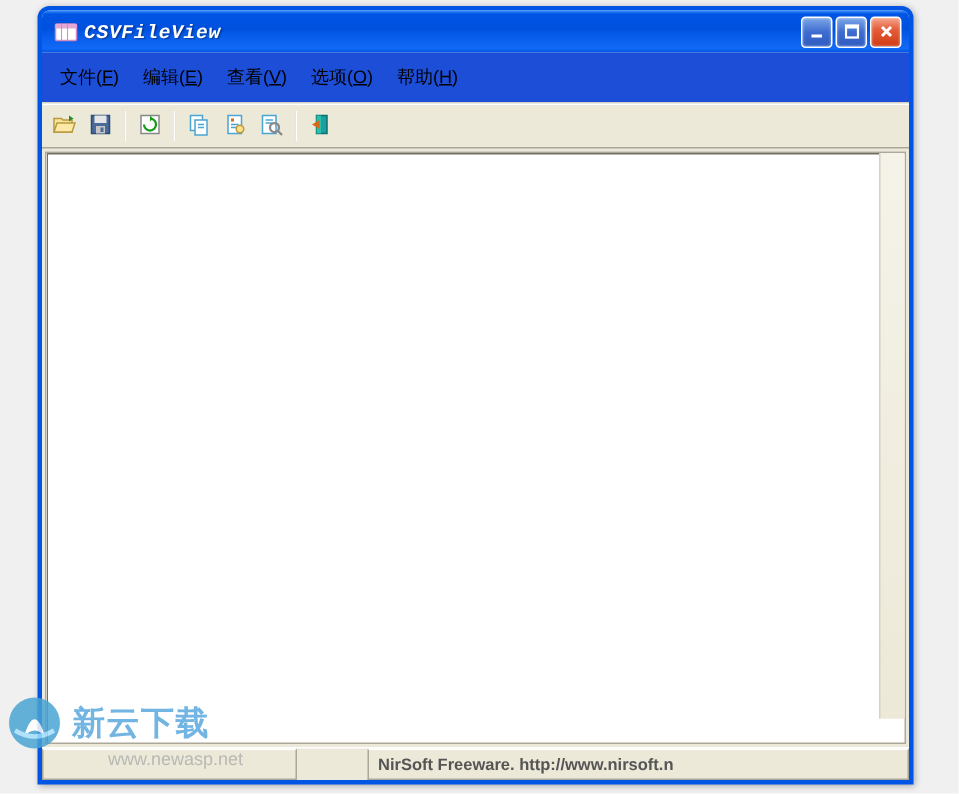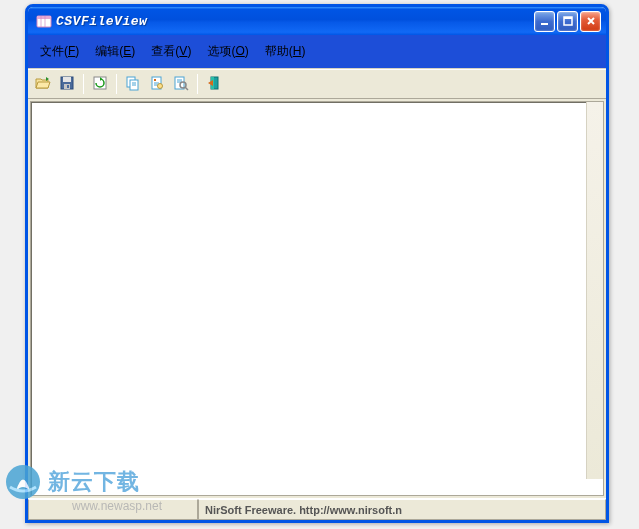--- a/index.html
+++ b/index.html
@@ -116,20 +116,21 @@
     border-left: 1px solid #d6d2c2;
     background-image: linear-gradient(to bottom,#f5f2e9,#ece9d8);
   }
   .statusbar {
     height: 22px;
     background: #ece9d8;
     display: flex;
     align-items: center;
     border-top: 1px solid #fff;
     font-size: 11px;
+    gap: 47px;
   }
   .status-cell {
     height: 100%;
     border: 1px solid #aca899;
     border-top-color: #fff;
     padding: 0 6px;
     display: flex; align-items: center;
   }
   .status-cell.left { width: 170px; }
   .status-cell.right { flex: 1; color: #555; font-weight: bold; overflow: hidden; white-space: nowrap; }

